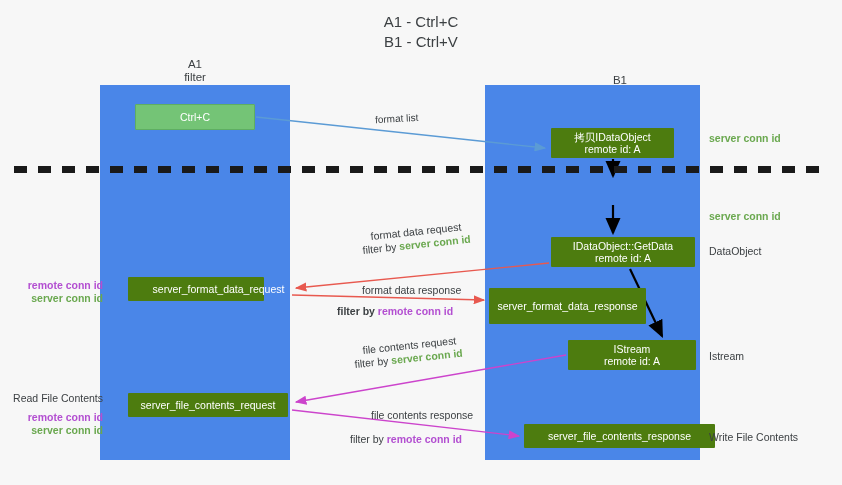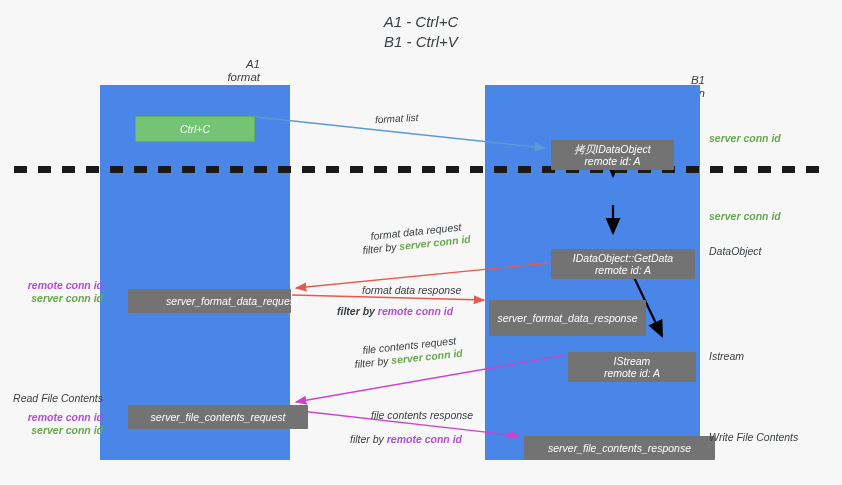--- a/index.html
+++ b/index.html
@@ -3,63 +3,62 @@
 <meta charset="utf-8">
 <style>
   html,body{margin:0;padding:0;}
   body{
     width:842px;height:485px;
     background:#f7f7f7;
     font-family:"Liberation Sans","DejaVu Sans",sans-serif;
     position:relative;overflow:hidden;
     -webkit-font-smoothing:antialiased;
   }
-  .canvas{position:absolute;inset:0;font-style:italic;}
+  .canvas{position:absolute;inset:0;}
   .abs{position:absolute;}
 
   
   #title{
     left:0;top:12px;width:842px;text-align:center;
     font-size:15px;color:#3c4043;line-height:20px;
   }
   #title div{white-space:pre;}
 
   
   .col-head{
-    text-align:right;font-size:11.5px;color:#3c4043;line-height:13px;
+    text-align:center;font-size:11.5px;color:#3c4043;line-height:13px;
   }
   #head-a1{left:130px;top:58px;width:130px;}
   #head-b1{left:535px;top:58px;width:170px;margin-top:16px;}
 
   
   .lane{background:#4a86e8;}
   #lane-a1{left:100px;top:85px;width:190px;height:375px;}
   #lane-b1{left:485px;top:85px;width:215px;height:375px;}
 
   
   .box{
     box-sizing:border-box;
     display:flex;flex-direction:column;
     align-items:center;justify-content:center;
     color:#ffffff;font-size:10.5px;line-height:12px;
     text-align:center;white-space:pre-line;
     border-radius:1px;
-    margin-top:12px;
   }
   .green{background:#74c476;border:1px solid #5fae62;}
-  .orange{background:#737373;}
+  .orange{background:#4d7c0f;}
 
   #box-ctrlc{left:135px;top:104px;width:120px;height:26px;}
   #box-idataobject{left:551px;top:128px;width:123px;height:30px;}
   #box-ctrlv{left:553px;top:180px;width:119px;height:24px;}
   #box-getdata{left:551px;top:237px;width:144px;height:30px;}
   #box-istream{left:568px;top:340px;width:128px;height:30px;}
-  #box-fmt-req{left:128px;top:277px;width:163px;height:24px;padding-left:45px;}
+  #box-fmt-req{left:128px;top:277px;width:136px;height:24px;padding-left:45px;}
   #box-fmt-res{left:489px;top:288px;width:157px;height:36px;}
-  #box-file-req{left:128px;top:393px;width:180px;height:24px;}
+  #box-file-req{left:128px;top:393px;width:160px;height:24px;}
   #box-file-res{left:524px;top:424px;width:191px;height:24px;}
 
   
   #dash-line{
     left:14px;top:166px;width:814px;height:7px;
     background:repeating-linear-gradient(to right,#1a1a1a 0 13px,rgba(0,0,0,0) 13px 24px);
   }
 
   
   .lbl{font-size:10.5px;color:#3c4043;line-height:13px;white-space:nowrap;}
@@ -96,21 +95,21 @@
 
 <div class="canvas">
 
   <div class="abs" id="title">
     <div>A1 - Ctrl+C</div>
     <div>B1 - Ctrl+V</div>
   </div>
 
   <div class="abs col-head" id="head-a1">
     <div>A1</div>
-    <div>format</div>
+    <div>filter</div>
   </div>
   <div class="abs col-head" id="head-b1">
     <div>B1</div>
     <div>connection</div>
   </div>
 
   <div class="abs lane" id="lane-a1"></div>
   <div class="abs lane" id="lane-b1"></div>
 
   <svg class="arrows">

